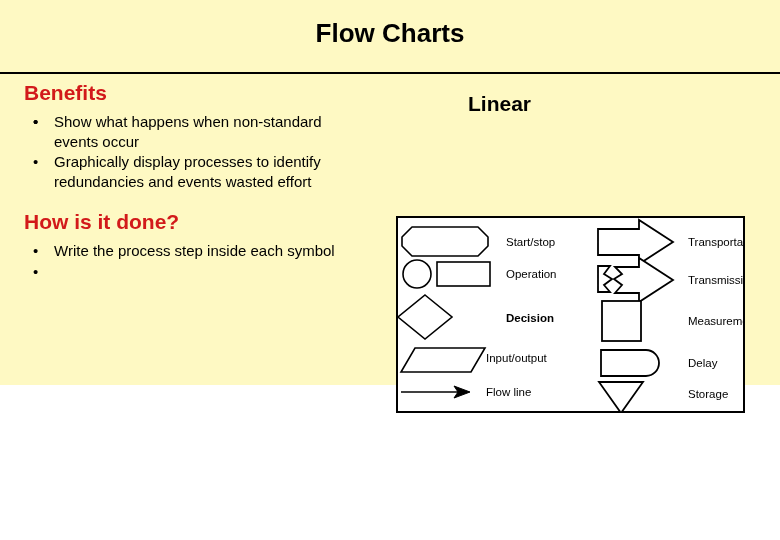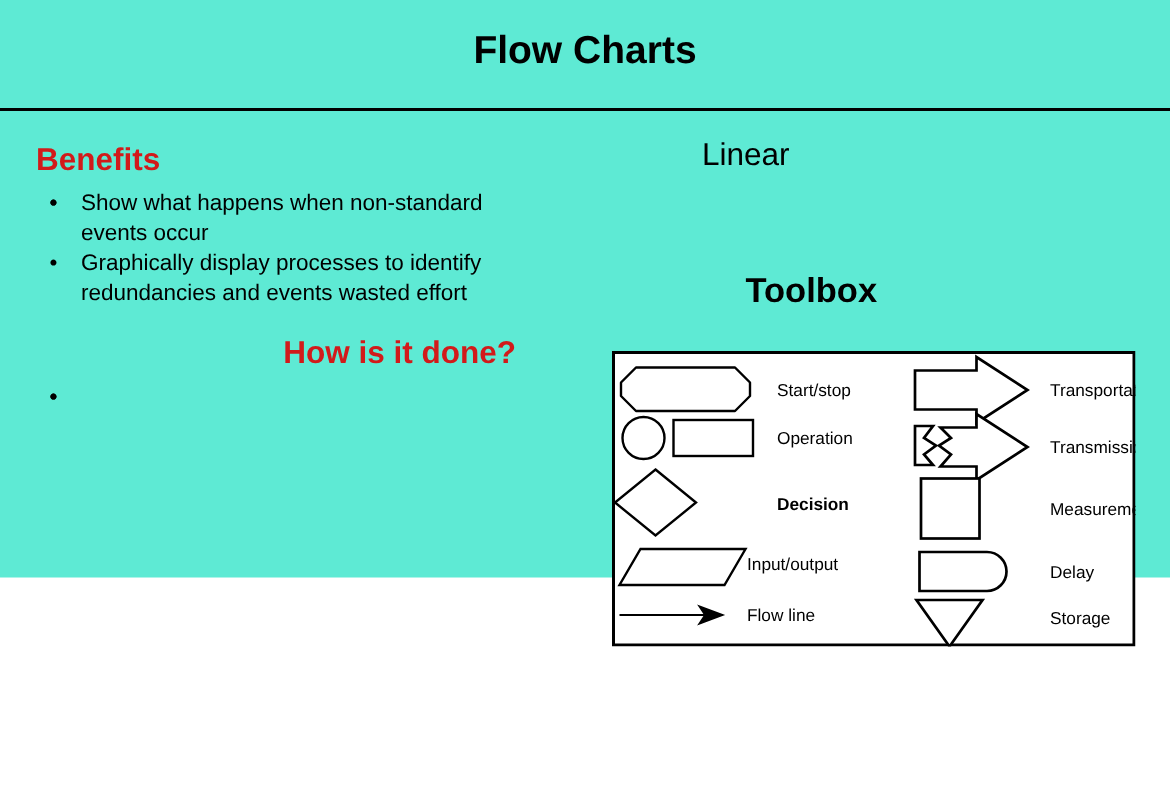--- a/index.html
+++ b/index.html
@@ -5,21 +5,21 @@
   * { box-sizing: border-box; margin: 0; padding: 0; }
   html, body {
     width: 780px; height: 540px;
     background: #ffffff;
     font-family: "Liberation Sans", sans-serif;
     overflow: hidden;
   }
   #slide {
     position: relative;
     width: 780px; height: 385px;
-    background: #5eead4;
+    background: #fef9c3;
   }
 
   
   #slide-title {
     position: absolute;
     top: 18px; left: 0; width: 780px;
     text-align: center;
     font-size: 26px;
     font-weight: 700;
     color: #000000;
@@ -29,21 +29,21 @@
   #title-rule {
     position: absolute;
     top: 72px; left: 0; width: 780px;
     height: 2px;
     background: #000000;
   }
 
   
   #left-col {
     position: absolute;
-    top: 94px; left: 24px;
+    top: 80px; left: 24px;
     width: 320px;
   }
   .section-heading {
     color: #D21A1A;
     font-weight: 700;
     font-size: 21px;
     line-height: 26px;
     margin-bottom: 6px;
     font-family: "Liberation Sans", sans-serif;
   }
@@ -57,43 +57,43 @@
     margin-bottom: 1px;
   }
   .bullet-item .dot {
     position: absolute;
     left: 9px; top: 0;
     font-size: 15px;
     line-height: 19.5px;
     color: #000000;
   }
   #benefits-block { margin-bottom: 10px; }
-  #howdone-heading { margin-top: 18px; text-align: right; }
+  #howdone-heading { margin-top: 18px; }
 
   
   #linear-label {
     position: absolute;
     left: 468px; top: 92px;
     font-size: 21px;
-    font-weight: 400;
+    font-weight: 700;
     color: #000000;
   }
   #toolbox-label {
     position: absolute;
     left: 497px; top: 180px;
     font-size: 23px;
     font-weight: 700;
     color: #000000;
   }
 
   
   #toolbox-figure {
     position: absolute;
-    left: 396px; top: 234px;
-    width: 349px; height: 197px; margin-left: 12px;
+    left: 396px; top: 216px;
+    width: 349px; height: 197px;
   }
   #toolbox-figure svg { display: block; }
 </style>
 </head>
 <body>
 
 <div id="slide">
 
   <div id="slide-title">Flow Charts</div>
   <div id="title-rule"></div>
@@ -115,31 +115,31 @@
           <span>Graphically display processes to identify redundancies and events wasted effort</span>
         </li>
       </ul>
     </div>
 
     <div id="howdone-block">
       <div class="section-heading" id="howdone-heading">How is it done?</div>
       <ul class="bullet-list">
         <li class="bullet-item">
           <span class="dot">•</span>
+          <span>Write the process step inside each symbol</span>
         </li>
         <li class="bullet-item">
           <span class="dot">•</span>
         </li>
       </ul>
     </div>
 
   </div>
 
   <div id="linear-label">Linear</div>
-  <div id="toolbox-label">Toolbox</div>
 
   <div id="toolbox-figure">
     <svg width="349" height="197" viewBox="0 0 349 197" xmlns="http://www.w3.org/2000/svg">
 
       <rect x="1" y="1" width="347" height="195" fill="#ffffff" stroke="#000000" stroke-width="2"></rect>
 
       <path d="M 16 11 L 82 11 L 92 21 L 92 30 L 82 40 L 16 40 L 6 30 L 6 21 Z" fill="#ffffff" stroke="#000000" stroke-width="1.6" stroke-linejoin="round"></path>
       <text x="110" y="30" font-family="Liberation Sans, sans-serif" font-size="11.5" fill="#000000">Start/stop</text>
 
       <circle cx="21" cy="58" r="14" fill="#ffffff" stroke="#000000" stroke-width="1.6"></circle>

